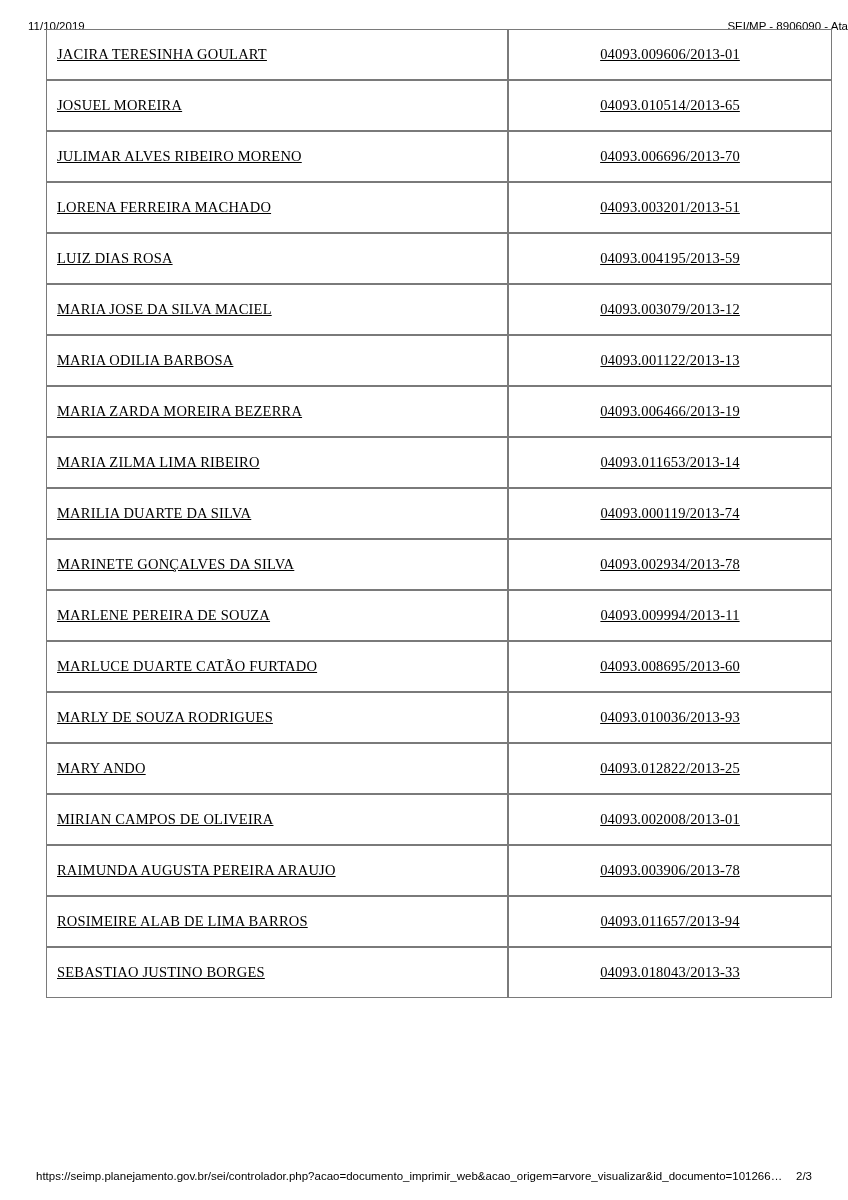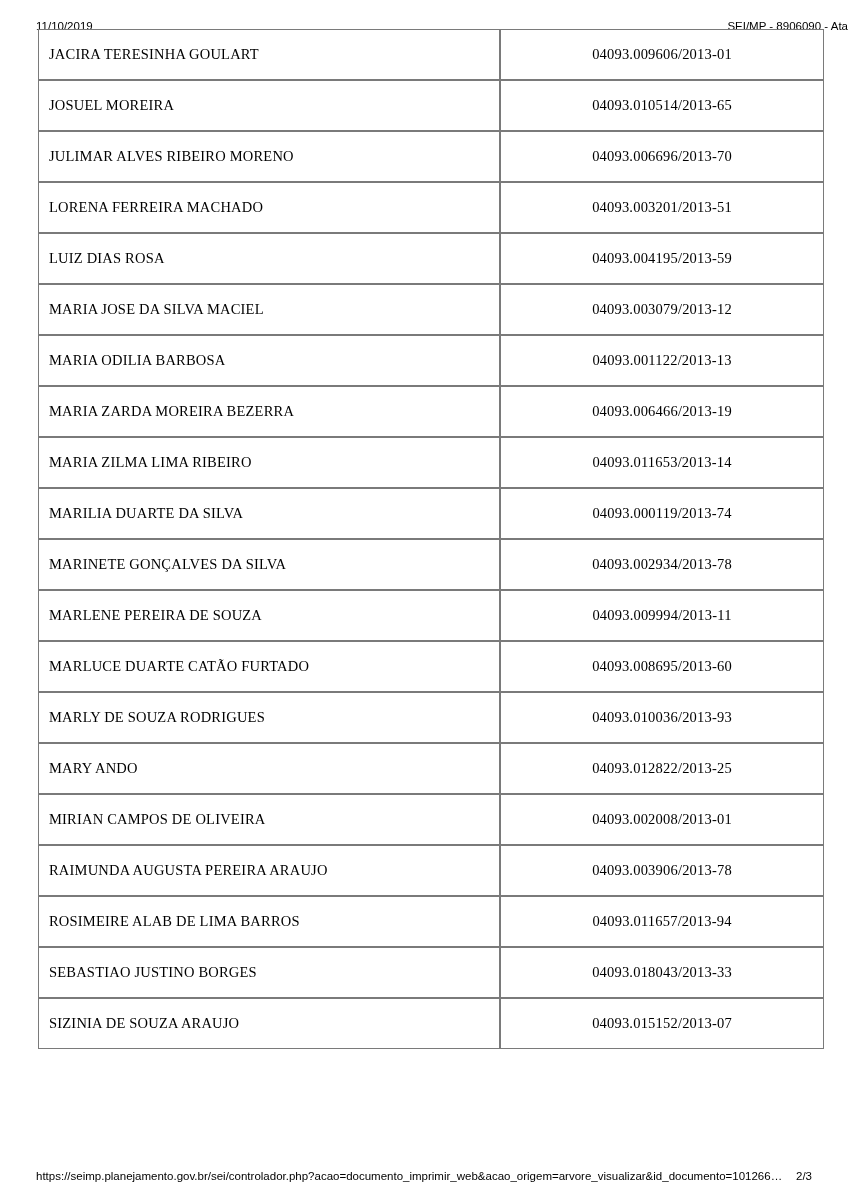--- a/index.html
+++ b/index.html
@@ -27,21 +27,21 @@
     left: 0;
     width: 848px;
     height: 16px;
     font-family: "Liberation Sans", sans-serif;
     font-size: 11.5px;
     color: #000000;
     line-height: 16px;
   }
   .print-header .hdr-date {
     position: absolute;
-    left: 36px;
+    left: 28px;
     top: 0;
     white-space: nowrap;
     text-align: right;
   }
   .print-header .hdr-title {
     position: absolute;
     left: 0;
     top: 0;
     width: 848px;
     text-align: right;
@@ -65,26 +65,27 @@
     white-space: nowrap;
   }
   .print-footer .ftr-page {
     position: absolute;
     right: 36px;
     top: 0;
     white-space: nowrap;
   }
   .doc-table {
     position: absolute;
-    left: 38px;
+    left: 46px;
     top: 29px;
     width: 758px;
     border-collapse: separate;
     border-spacing: 0;
     table-layout: fixed;
+    text-decoration: underline;
   }
   .doc-table td {
     border: 1px solid #7a7a7a;
     height: 51px;
     vertical-align: middle;
     padding: 0 0 0 10px;
     font-family: "Liberation Serif", serif;
     font-size: 14.5px;
     letter-spacing: 0.2px;
     box-sizing: border-box;
@@ -189,24 +190,20 @@
             <td class="col-proc">04093.003906/2013-78</td>
           </tr>
           <tr>
             <td class="col-name">ROSIMEIRE ALAB DE LIMA BARROS</td>
             <td class="col-proc">04093.011657/2013-94</td>
           </tr>
           <tr>
             <td class="col-name">SEBASTIAO JUSTINO BORGES</td>
             <td class="col-proc">04093.018043/2013-33</td>
           </tr>
-          <tr>
-            <td class="col-name">SIZINIA DE SOUZA ARAUJO</td>
-            <td class="col-proc">04093.015152/2013-07</td>
-          </tr>
         </tbody>
     </table>
   </div>
 
   <div class="print-footer">
     <span class="ftr-url">https://seimp.planejamento.gov.br/sei/controlador.php?acao=documento_imprimir_web&amp;acao_origem=arvore_visualizar&amp;id_documento=101266…</span>
     <span class="ftr-page">2/3</span>
   </div>
 
 </div>

